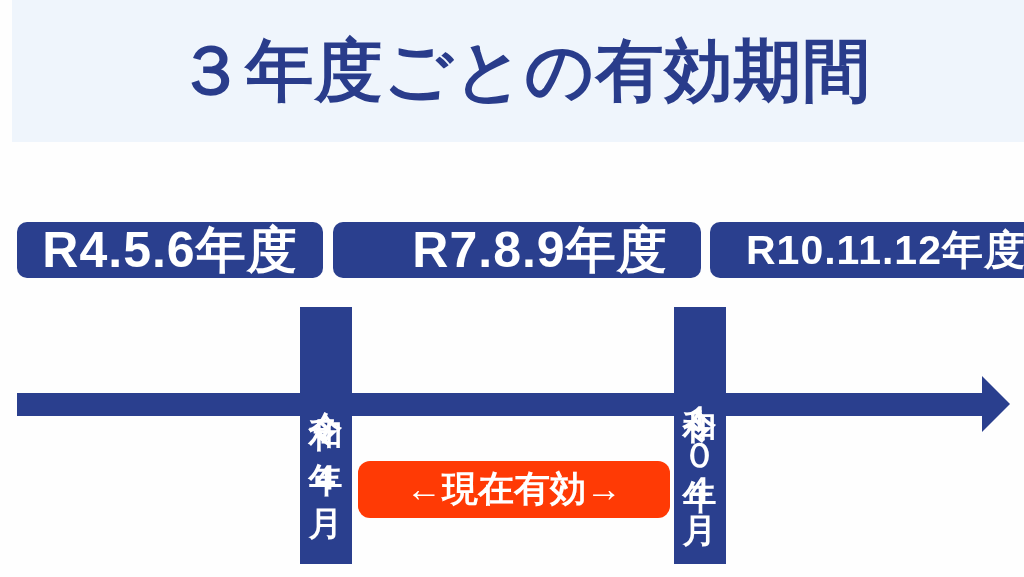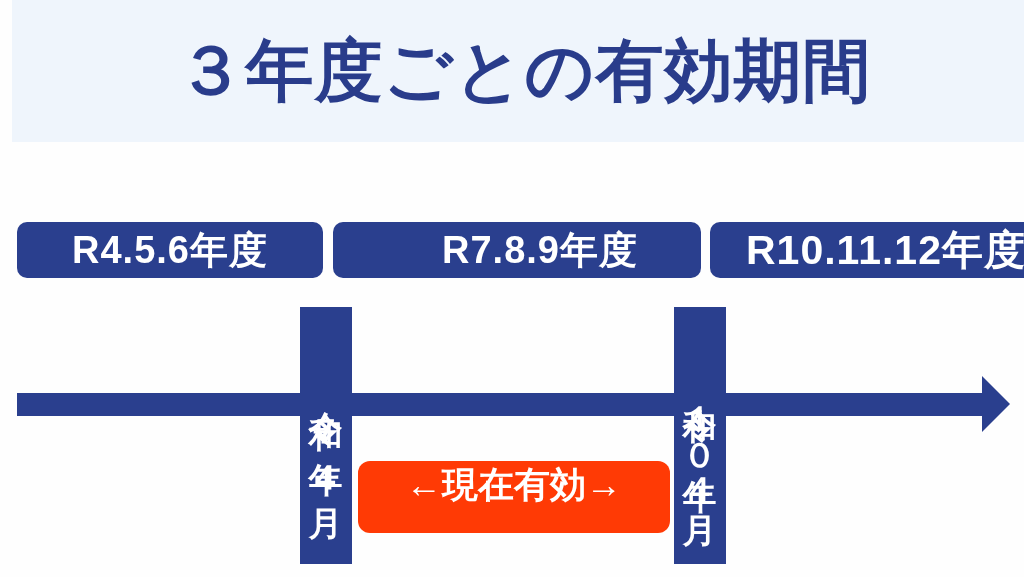--- a/index.html
+++ b/index.html
@@ -34,21 +34,21 @@
     white-space: nowrap;
   }
 
   
   .period-box {
     position: absolute; top: 222px; height: 56px;
     background: var(--navy);
     border-radius: 10px;
     color: var(--text-on-dark);
     display: flex; align-items: center; justify-content: center;
-    font-weight: 700; font-size: 38px;
+    font-weight: 700; font-size: 50px;
     letter-spacing: 1px;
     white-space: nowrap;
   }
   .period-1 { left: 17px;  width: 306px; }
   .period-2 { left: 333px; width: 368px; padding-left: 46px; }
   .period-3 { left: 710px; width: 352px; font-size: 41px; }
 
   
   .timeline-line {
     position: absolute; left: 17px; top: 393px;
@@ -80,24 +80,24 @@
     font-size: 34px;
     line-height: 1;
     white-space: nowrap;
   }
   .marker-1 .marker-label { letter-spacing: 6px; }
   .marker-2 .marker-label { letter-spacing: 1px; }
 
   
   .current-badge {
     position: absolute; left: 358px; top: 461px;
-    width: 312px; height: 72px;
+    width: 312px; height: 57px;
     background: var(--orange);
     border-radius: 12px;
-    display: flex; justify-content: center;
+    display: flex; align-items: center; justify-content: center;
   }
   .current-badge-label {
     color: var(--text-on-dark);
     font-weight: 700;
     font-size: 36px;
     white-space: nowrap;
   }
 </style>
 </head>
 <body>

